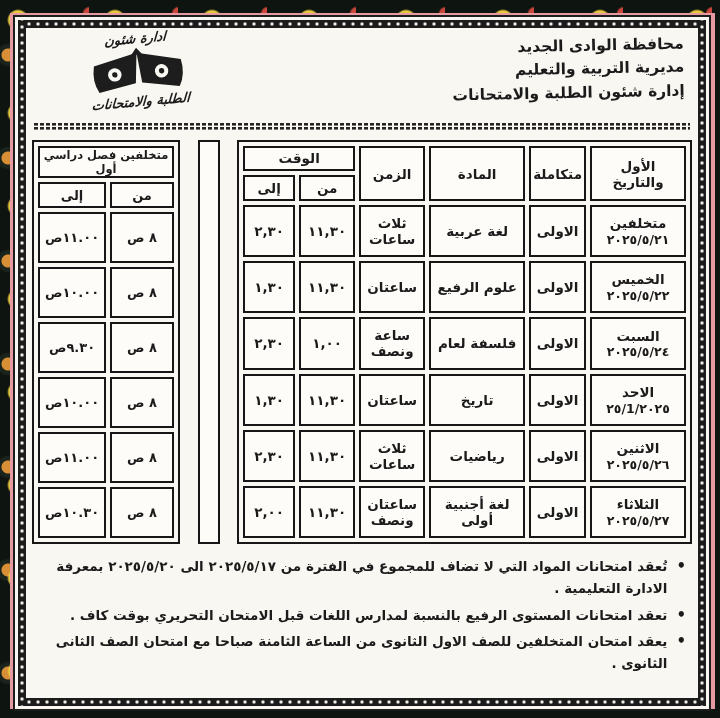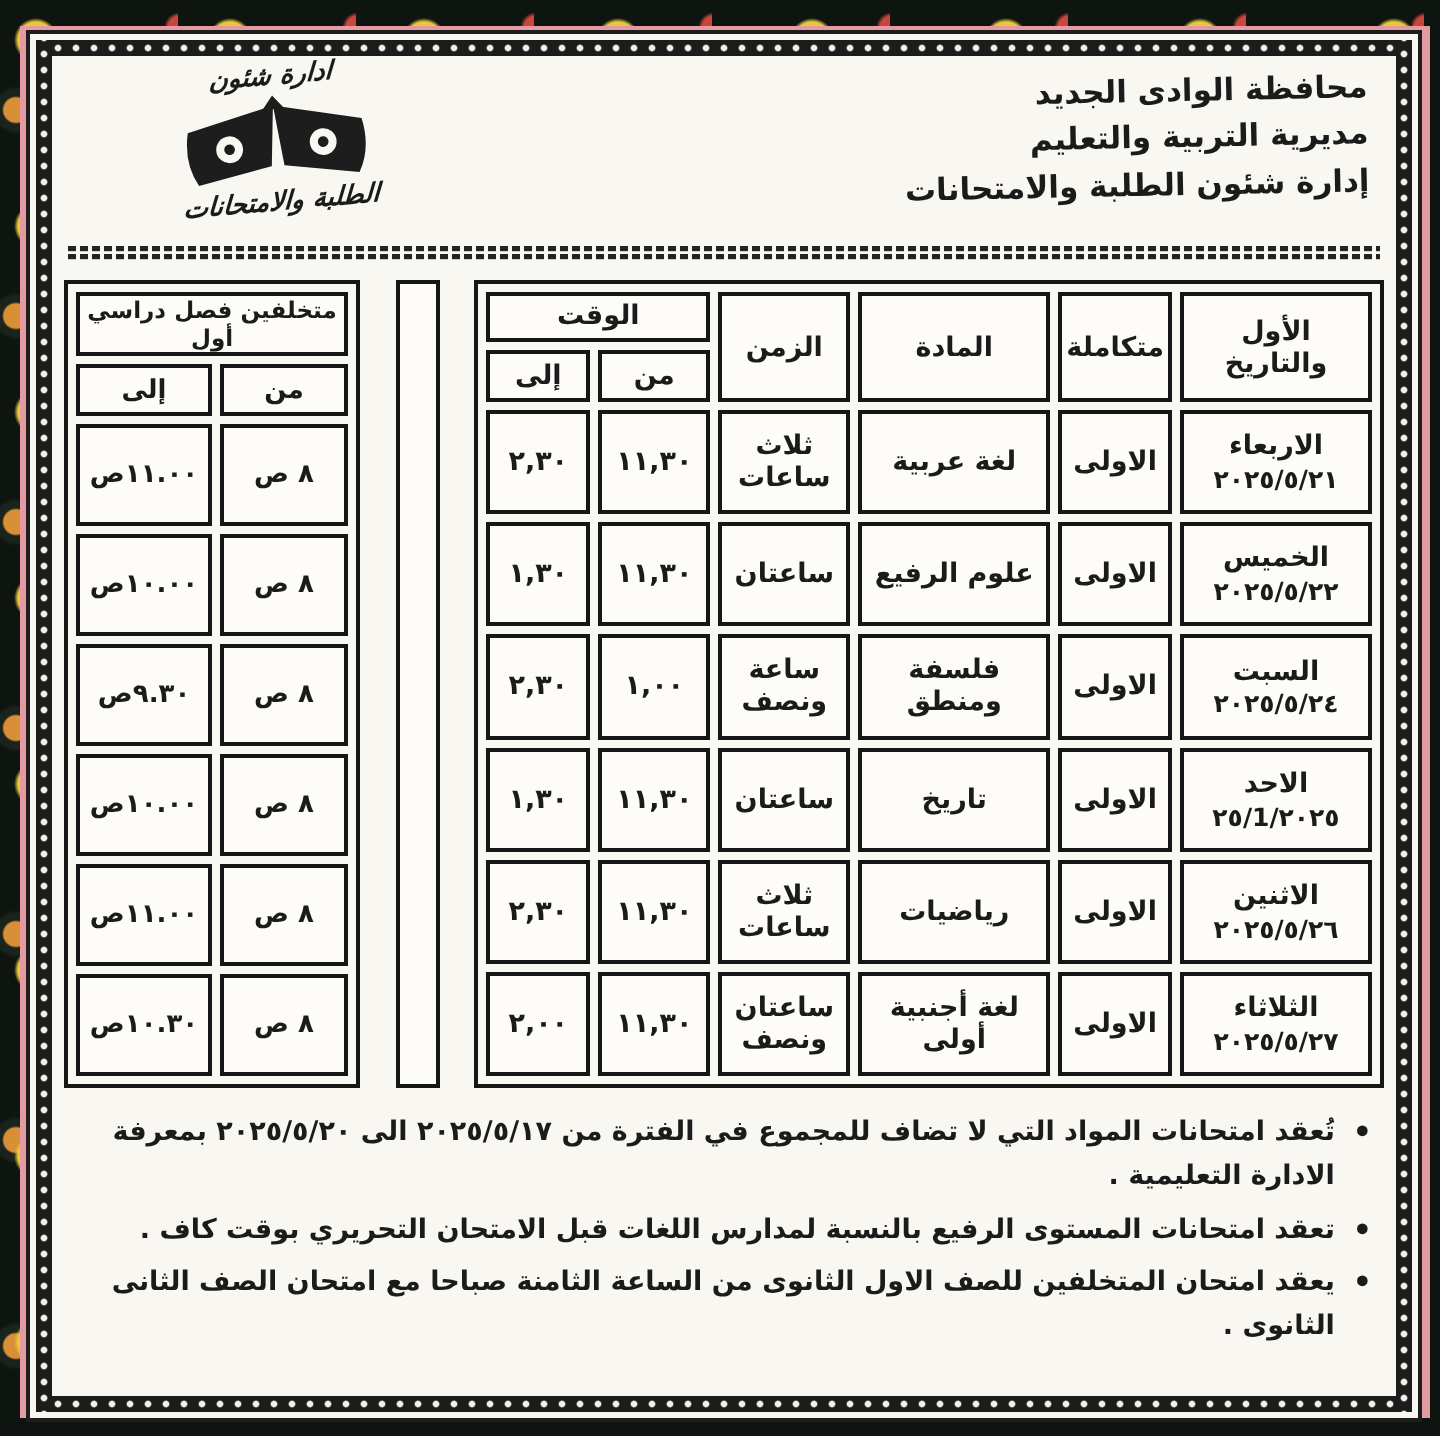--- a/index.html
+++ b/index.html
@@ -120,21 +120,21 @@
             <th rowspan="2">المادة</th>
             <th rowspan="2">الزمن</th>
             <th colspan="2">الوقت</th>
           </tr>
           <tr class="hr2">
             <th>من</th>
             <th>إلى</th>
           </tr>
           <tr>
             <td>
-              <div class="day-name">الاربعاء</div>
+              <div class="day-name">متخلفين</div>
               <div class="day-date">٢٠٢٥/٥/٢١</div>
             </td>
             <td>الاولى</td>
             <td>لغة عربية</td>
             <td>ثلاث ساعات</td>
             <td>١١,٣٠</td>
             <td>٢,٣٠</td>
           </tr>
           <tr>
             <td>
@@ -146,21 +146,21 @@
             <td>ساعتان</td>
             <td>١١,٣٠</td>
             <td>١,٣٠</td>
           </tr>
           <tr>
             <td>
               <div class="day-name">السبت</div>
               <div class="day-date">٢٠٢٥/٥/٢٤</div>
             </td>
             <td>الاولى</td>
-            <td>فلسفة ومنطق</td>
+            <td>فلسفة لعام</td>
             <td>ساعة ونصف</td>
             <td>١,٠٠</td>
             <td>٢,٣٠</td>
           </tr>
           <tr>
             <td>
               <div class="day-name">الاحد</div>
               <div class="day-date">٢٠٢٥/1/٢٥</div>
             </td>
             <td>الاولى</td>

